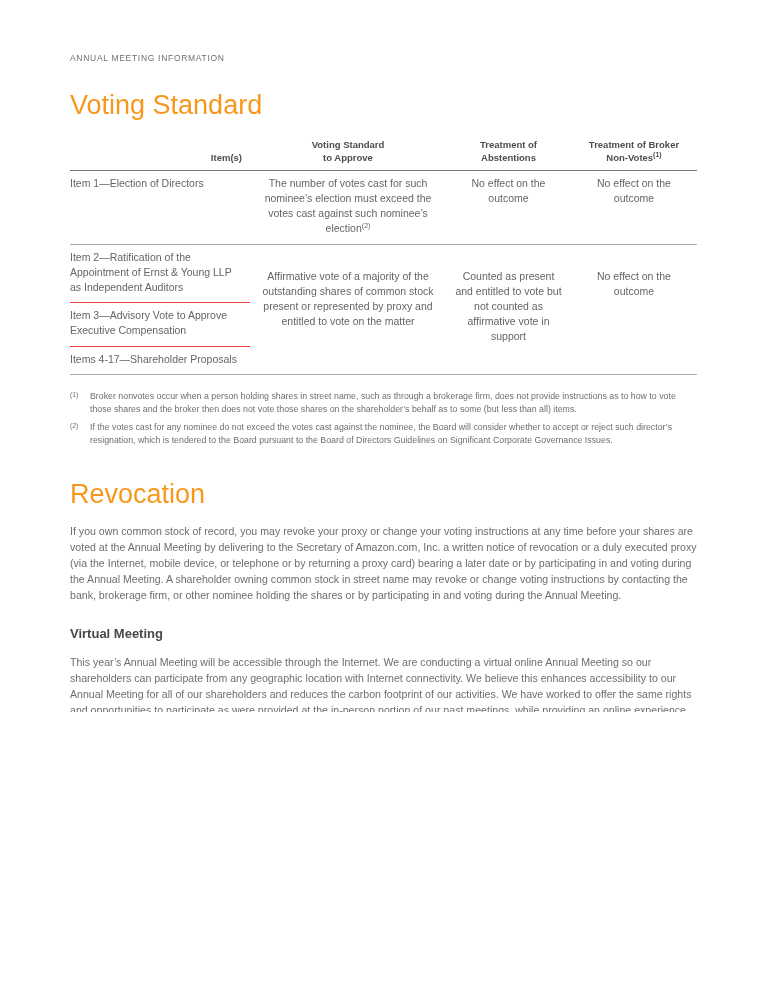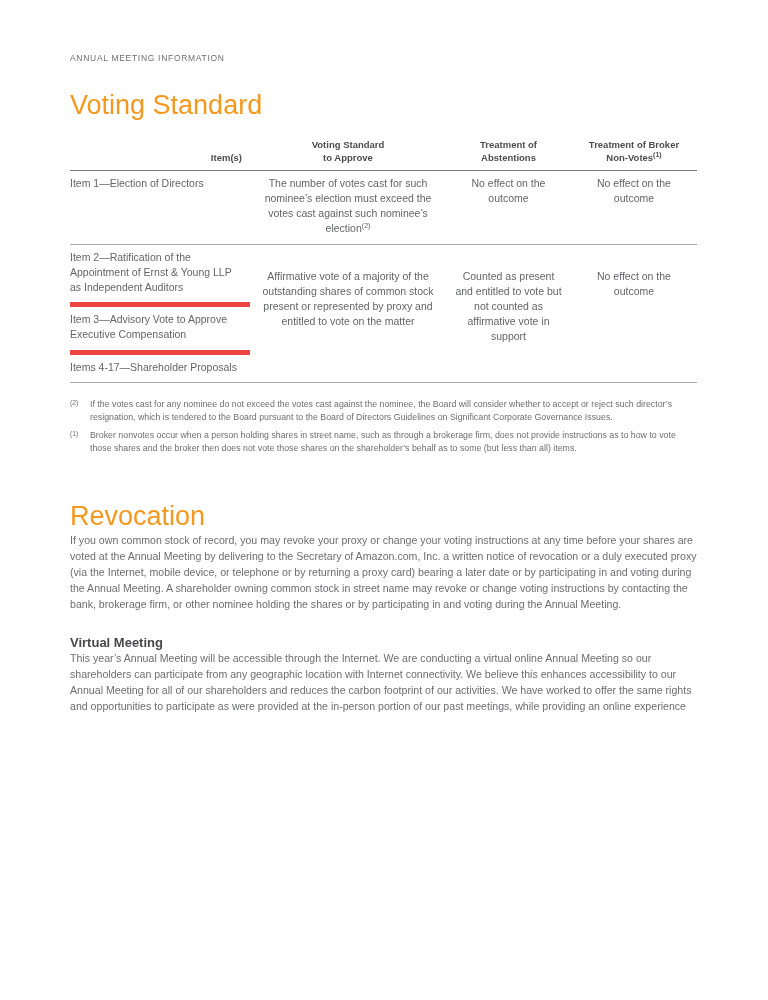--- a/index.html
+++ b/index.html
@@ -40,36 +40,37 @@
     white-space:pre-line;
   }
   .vote-table th.col-items { text-align:right; padding-left:0; }
   .vote-table td {
     font-size:10.5px; line-height:1.45; color:#636569;
     vertical-align:top; text-align:center;
     padding:5px 8px 7px;
   }
   .vote-table td.item-cell { text-align:left; padding-left:0; padding-right:10px; }
   .vote-table tr.r1 td { border-bottom:1px solid #ababad;margin-left:20px; }
-  .vote-table td.partial-sep { border-bottom:5px solid #ef4444; }
+  .vote-table td.partial-sep { border-bottom:1px solid #ef4444; }
   .vote-table td.merged { vertical-align:top; padding-top:24px; }
   sup { font-size:7px; line-height:0; vertical-align:super; }
   
   .footnotes { margin-top:15px; }
   .footnote { display:flex; margin-bottom:5px; }
   .fn-marker {
     flex:0 0 20px; font-size:6.8px; color:#6d6e71;
     padding-top:1px;
   }
   .fn-text { font-size:8.8px; line-height:1.5; color:#6d6e71; }
   
   p.body-text {
+    margin-top:13px;
     font-size:10.6px; line-height:1.53; color:#6d6e71;
   }
-  h1.rev-title { margin-top:40px; }
+  h1.rev-title { margin-top:26px; }
   h1.part-title { margin-top:27px; }
   h2.sub-title {
     margin-top:22px;
     font-size:13px; font-weight:700; color:#48484a;
   }
   
   .footer { margin-top:auto; }
   .footer-rule { height:2px; background:#f7981d; }
   .footer-row { display:flex; align-items:flex-end; margin-top:9px; }
   .page-number { font-size:10px; color:#6d6e71; padding-bottom:5px; }
@@ -124,26 +125,26 @@
         <td class="item-cell partial-sep">Item 3—Advisory Vote to Approve Executive Compensation</td>
       </tr>
       <tr>
         <td class="item-cell">Items 4-17—Shareholder Proposals</td>
       </tr>
     </tbody>
   </table>
 
   <div class="footnotes">
     <div class="footnote">
+      <div class="fn-marker">(1)</div>
+      <div class="fn-text">Broker nonvotes occur when a person holding shares in street name, such as through a brokerage firm, does not provide instructions as to how to vote those shares and the broker then does not vote those shares on the shareholder’s behalf as to some (but less than all) items.</div>
+    </div>
+    <div class="footnote">
       <div class="fn-marker">(2)</div>
       <div class="fn-text">If the votes cast for any nominee do not exceed the votes cast against the nominee, the Board will consider whether to accept or reject such director’s resignation, which is tendered to the Board pursuant to the Board of Directors Guidelines on Significant Corporate Governance Issues.</div>
-    </div>
-    <div class="footnote">
-      <div class="fn-marker">(1)</div>
-      <div class="fn-text">Broker nonvotes occur when a person holding shares in street name, such as through a brokerage firm, does not provide instructions as to how to vote those shares and the broker then does not vote those shares on the shareholder’s behalf as to some (but less than all) items.</div>
     </div>
   </div>
 
   <h1 class="section-title rev-title">Revocation</h1>
   <p class="body-text">If you own common stock of record, you may revoke your proxy or change your voting instructions at any time before your shares are voted at the Annual Meeting by delivering to the Secretary of Amazon.com, Inc. a written notice of revocation or a duly executed proxy (via the Internet, mobile device, or telephone or by returning a proxy card) bearing a later date or by participating in and voting during the Annual Meeting. A shareholder owning common stock in street name may revoke or change voting instructions by contacting the bank, brokerage firm, or other nominee holding the shares or by participating in and voting during the Annual Meeting.</p>
 
   <h2 class="sub-title">Virtual Meeting</h2>
   <p class="body-text">This year’s Annual Meeting will be accessible through the Internet. We are conducting a virtual online Annual Meeting so our shareholders can participate from any geographic location with Internet connectivity. We believe this enhances accessibility to our Annual Meeting for all of our shareholders and reduces the carbon footprint of our activities. We have worked to offer the same rights and opportunities to participate as were provided at the in-person portion of our past meetings, while providing an online experience available to all shareholders regardless of their location.</p>
 
   <div class="footer">

